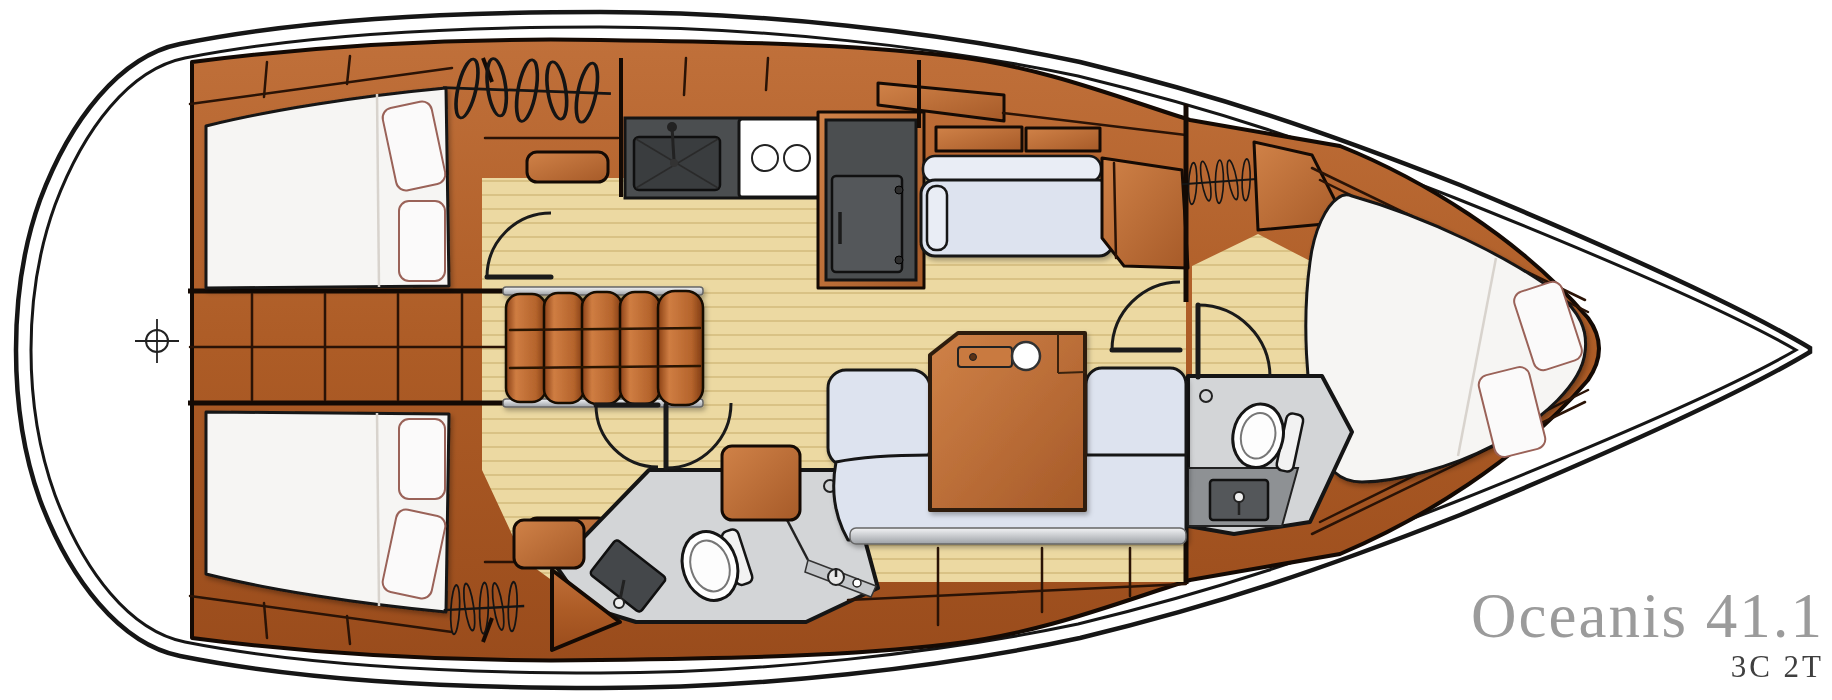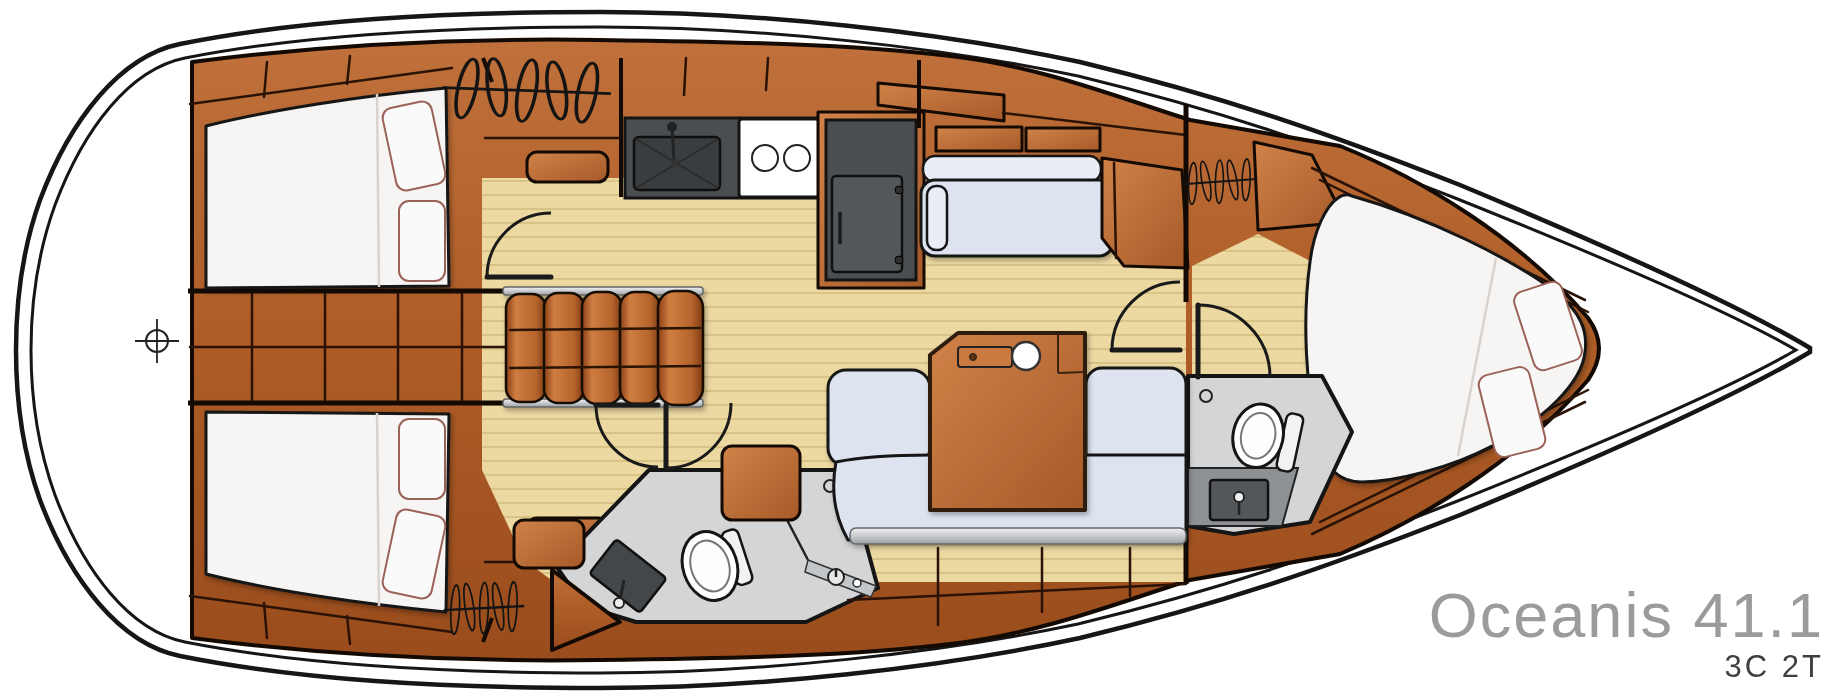--- a/index.html
+++ b/index.html
@@ -2,21 +2,21 @@
 <html style="--hull-line: #161616; --wood: #b5672f; --wood-dark: #8d4418; --wood-line: #2a1306; --floor: #ecd9a2; --plank-line: #d9c285; --cushion: #dde3ef; --cushion-light: #e9edf5; --bed: #f6f5f3; --pillow-edge: #9a6258; --head-floor: #d3d5d7; --counter-dark: #4b4e50; --metal: #c9ccd1; --title-text: #9b9b9b; --code-text: #3f3f3f;"><head>
 <meta charset="utf-8">
 <style>
   :root{
     --hull-line:#161616; --wood:#b5672f; --wood-dark:#8d4418; --wood-line:#2a1306;
     --floor:#ecd9a2; --plank-line:#d9c285; --cushion:#dde3ef; --cushion-light:#e9edf5;
     --bed:#f6f5f3; --pillow-edge:#9a6258; --head-floor:#d3d5d7; --counter-dark:#4b4e50;
     --metal:#c9ccd1; --title-text:#9b9b9b; --code-text:#3f3f3f;
   }
   html,body{margin:0;padding:0;background:#fff;}
-  .stage{width:1608px;height:700px;position:relative;font-family:Liberation Sans, sans-serif;}
+  .stage{width:1608px;height:700px;position:relative;font-family:Liberation Serif, serif;}
   svg{display:block;}
   .hull{fill:#ffffff;stroke:var(--hull-line);stroke-width:4.5;}
   .hull-inner{fill:none;stroke:var(--hull-line);stroke-width:3;}
   .woodbase{fill:url(#gWood);stroke:#140a04;stroke-width:4;stroke-linejoin:round;}
   .wood{fill:url(#gWoodLight);stroke:#140a04;stroke-width:3;stroke-linejoin:round;}
   .woodline{stroke:var(--wood-line);stroke-width:2.5;fill:none;stroke-linecap:round;}
   .thickwall{stroke:#140a04;stroke-width:5;fill:none;stroke-linecap:butt;}
   .wall{stroke:#140a04;stroke-width:4;fill:none;}
   .floor{fill:url(#planks);}
   .bed{fill:var(--bed);stroke:#151515;stroke-width:3;stroke-linejoin:round;}

